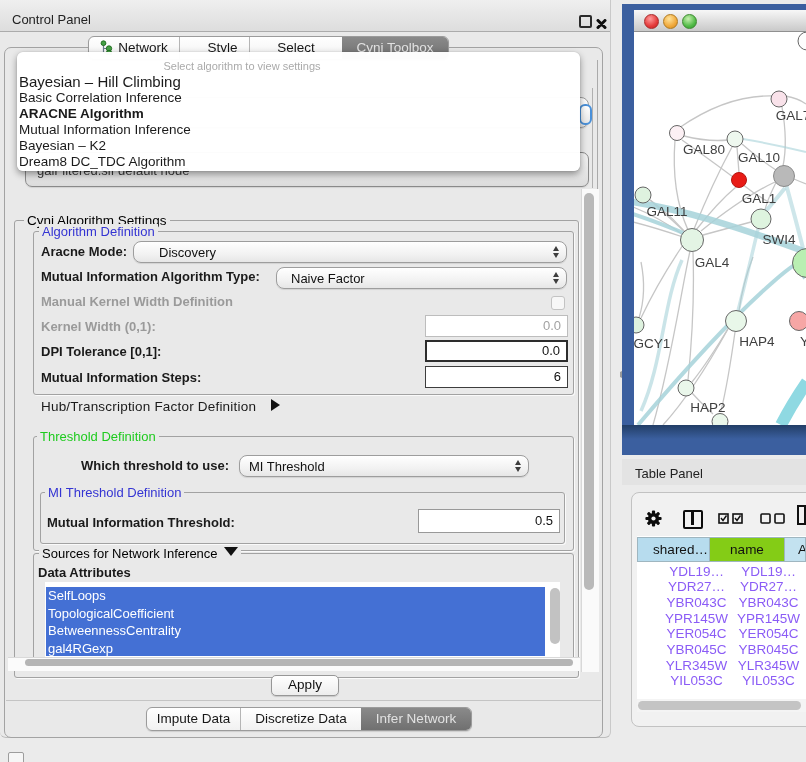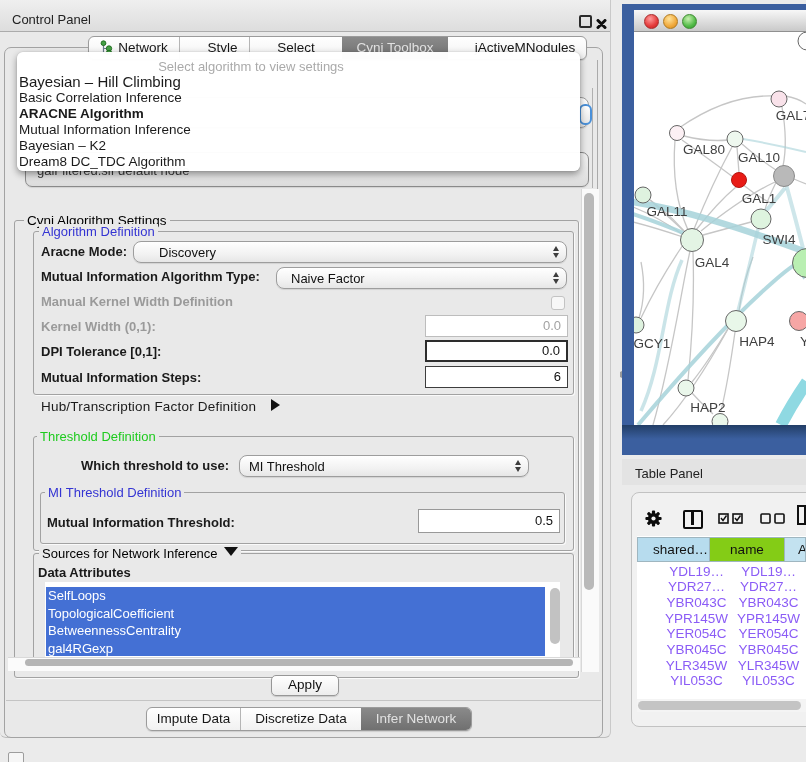--- a/index.html
+++ b/index.html
@@ -48,32 +48,31 @@
 <div class="seg" style="left:88px;top:36px;height:22px;gap:16px;">
   <div class="sg" style="width:91px;"><span style="display:inline-block;vertical-align:-2.5px;margin-right:4px;"><svg width="14" height="15">
           <path d="M3.5,5 L3.5,13 M3.5,8.5 L7,8.5 M3.5,13 L7,13" stroke="#6b7b8b" stroke-width="1.2" fill="none"></path>
           <circle cx="3.5" cy="3.2" r="2.4" fill="#45a045" stroke="#1e6b1e" stroke-width="0.9"></circle>
           <circle cx="9" cy="8.5" r="2.7" fill="#45a045" stroke="#1e6b1e" stroke-width="0.9"></circle>
           <circle cx="9" cy="13" r="2.7" fill="#45a045" stroke="#1e6b1e" stroke-width="0.9"></circle>
         </svg></span>Network</div>
   <div class="sg" style="width:54px;">Style</div>
   <div class="sg" style="width:60px;border-right:none;">Select</div>
   <div class="sg on" style="width:106px;">Cyni Toolbox</div>
-  <div class="sg" style="width:122px;">jActiveMNodules</div>
 </div>
 
 <div class="combo" style="left:25px;top:97px;width:562px;height:29px;"></div>
 <div class="ab" style="left:579px;top:104px;width:13px;height:21px;border:2.5px solid #4a90d9;border-radius:6px;background:linear-gradient(#fff,#e8e8e8);box-sizing:border-box;"></div>
 <div class="combo" style="left:25px;top:152px;width:562px;height:33px;border-radius:7px;background:linear-gradient(#f2f2f2,#dcdcdc);border-color:#8a8a8a;">
     <span style="position:absolute;left:11px;top:10px;font-size:13px;color:#3a3a3a;">galFiltered.sif default node</span>
   </div>
 <div class="ab" style="left:592px;top:88px;width:1px;height:100px;background:#b0b0b0;"></div>
 
 <div class="ab" style="left:17px;top:52px;width:563px;height:119px;background:rgba(255,255,255,.975);border-radius:6px;box-shadow:0 3px 7px rgba(0,0,0,.4),0 0 1px rgba(0,0,0,.3);"></div>
-<div class="lb" style="left:0;top:59px;width:484px;text-align:center;color:#aaaaaa;font-size:13px;padding-left:9px;">Select algorithm to view settings</div>
+<div class="lb" style="left:0;top:59px;width:484px;text-align:center;color:#aaaaaa;font-size:11px;">Select algorithm to view settings</div>
 <div class="lb" style="left:19px;top:74px;font-size:15px;">Bayesian – Hill Climbing</div>
 <div class="lb" style="left:19px;top:90px;font-size:13.5px;">Basic Correlation Inference</div>
 <div class="lb b" style="left:19px;top:106px;font-size:13.5px;">ARACNE Algorithm</div>
 <div class="lb" style="left:19px;top:122px;font-size:13.5px;">Mutual Information Inference</div>
 <div class="lb" style="left:19px;top:138px;font-size:13.5px;">Bayesian – K2</div>
 <div class="lb" style="left:19px;top:154px;font-size:13.5px;">Dream8 DC_TDC Algorithm</div>
 
 <div class="grp" style="left:14px;top:200px;width:563px;height:456px;margin-top:20px;">
     <span style="left:9px;font-size:13.5px;">Cyni Algorithm Settings</span>
   </div>

